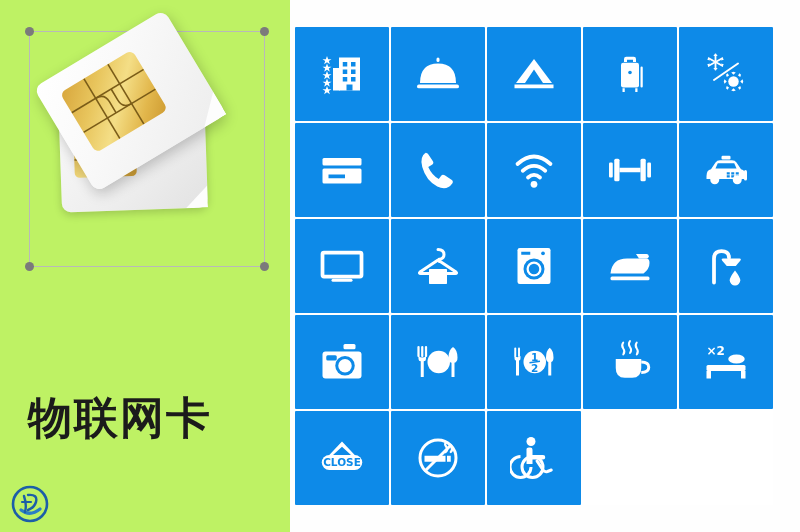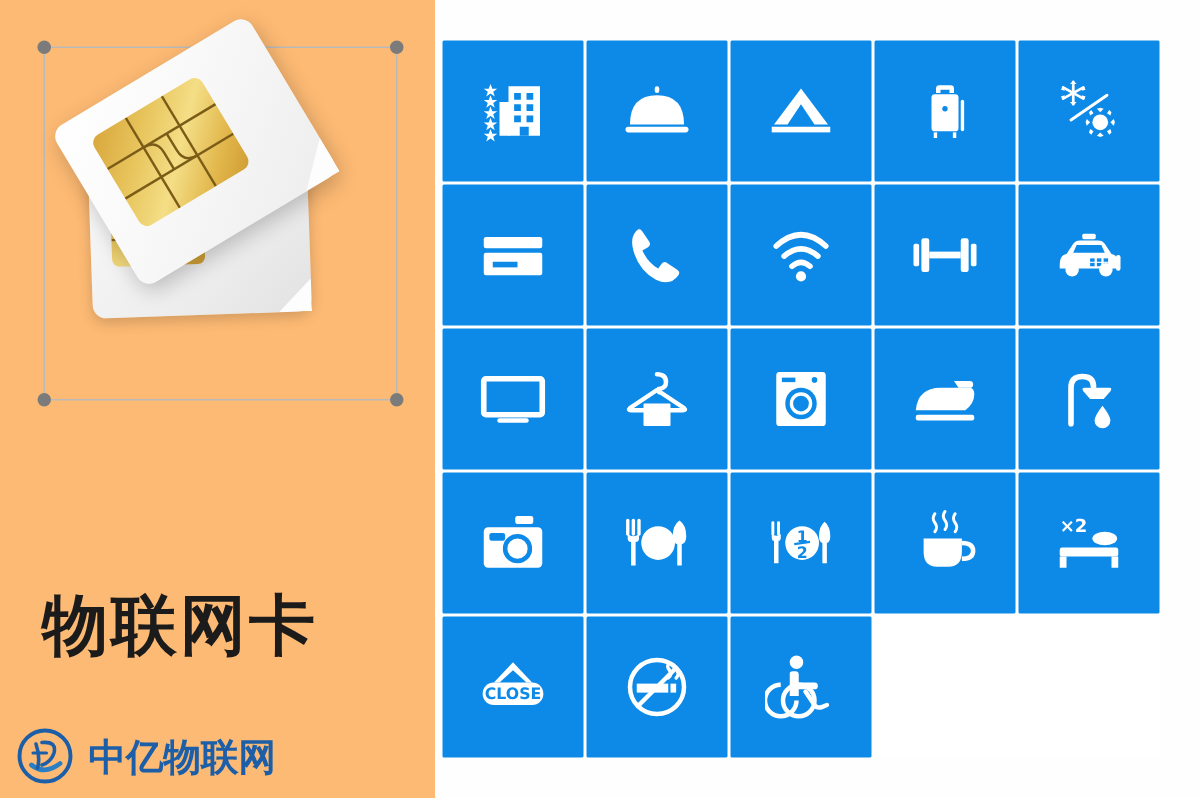--- a/index.html
+++ b/index.html
@@ -14,21 +14,21 @@
     overflow: hidden;
     font-family: "DejaVu Sans", "Liberation Sans", sans-serif;
     background: #fefefe;
   }
 
   
   #left-panel {
     position: absolute;
     left: 0; top: 0;
     width: 290px; height: 532px;
-    background: #fdba74;
+    background: #bef264;
   }
 
   
   #selection-frame {
     position: absolute;
     left: 29px; top: 31px;
     width: 236px; height: 236px;
     border: 1px solid #b9b9b9;
     box-sizing: border-box;
   }
@@ -205,21 +205,20 @@
   <div id="product-title">物联网卡</div>
 
   <div id="watermark">
     <svg id="watermark-logo" viewBox="0 0 40 40" aria-hidden="true">
       <circle cx="20" cy="20" r="17" fill="none" stroke="#1c5fa8" stroke-width="2.6"></circle>
       <path d="M11 26 q9 7 19 -1" fill="none" stroke="#2a7ec4" stroke-width="3.2" stroke-linecap="round"></path>
       <path d="M14 12 q3 9 1 16" fill="none" stroke="#1c5fa8" stroke-width="2.4" stroke-linecap="round"></path>
       <path d="M18 11 q10 -1 8 7 q-2 6 -8 8" fill="none" stroke="#1c5fa8" stroke-width="2.4" stroke-linecap="round"></path>
       <path d="M12 18 h9" fill="none" stroke="#1c5fa8" stroke-width="2.1" stroke-linecap="round"></path>
     </svg>
-    <span id="watermark-text">中亿物联网</span>
   </div>
 </div>
 
 <div id="icon-grid">
 
   <div class="icon-cell">
     <svg viewBox="0 0 64 64">
       <rect x="28" y="10" width="28" height="44"></rect>
       <rect x="20" y="24" width="9" height="30"></rect>
       <g fill="#0d8ae8">

